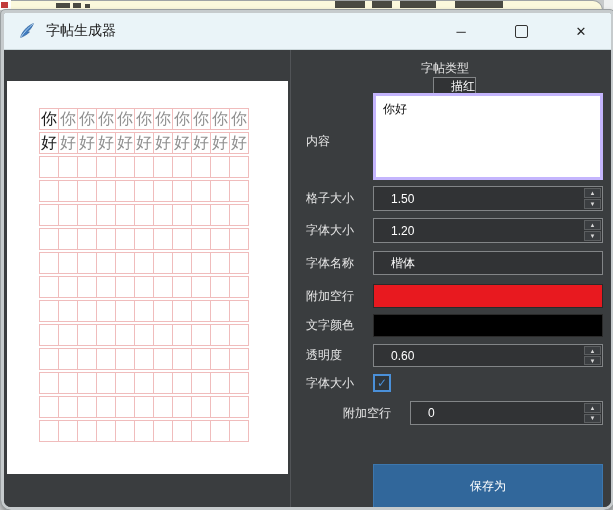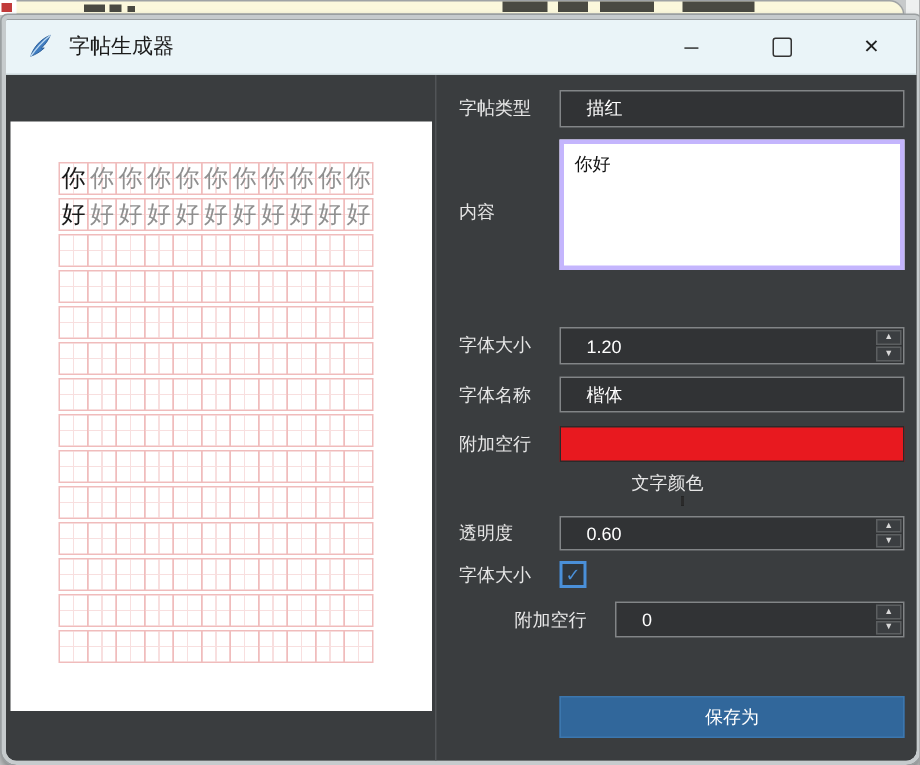--- a/index.html
+++ b/index.html
@@ -327,34 +327,48 @@
               <div class="gcell"></div>
               <div class="gcell"></div>
               <div class="gcell"></div>
               <div class="gcell"></div>
             </div>
           </div>
       </div>
 
       <div class="panel">
 
-        <div class="frow" style="top:10px;height:25px;">
+        <div class="frow" style="top:10px;height:25px;flex-direction:column;">
           <span class="flabel">字帖类型</span>
           <div class="field">
             <span>描红</span>
           </div>
         </div>
 
         <div class="frow row-content" style="top:43px;height:87px;">
           <span class="flabel">内容</span>
           <div class="textarea">
             <span>你好</span>
           </div>
         </div>
 
+        <div class="frow" style="top:136px;height:25px;">
+          <span class="flabel">格子大小</span>
+          <div class="field">
+            <span>1.50</span>
+            <div class="spin-btns">
+              <div class="sbtn">
+                  <span>▲</span>
+                </div>
+              <div class="sbtn">
+                  <span>▼</span>
+                </div>
+            </div>
+          </div>
+        </div>
 
         <div class="frow" style="top:168px;height:25px;">
           <span class="flabel">字体大小</span>
           <div class="field">
             <span>1.20</span>
             <div class="spin-btns">
               <div class="sbtn">
                   <span>▲</span>
                 </div>
               <div class="sbtn">
@@ -369,21 +383,21 @@
           <div class="field">
             <span>楷体</span>
           </div>
         </div>
 
         <div class="frow" style="top:234px;height:24px;">
           <span class="flabel">附加空行</span>
           <div class="swatch" style="background: rgb(232, 25, 31);"></div>
         </div>
 
-        <div class="frow" style="top:264px;height:23px;flex-direction:column;">
+        <div class="frow" style="top:264px;height:23px;">
           <span class="flabel">文字颜色</span>
           <div class="swatch" style="background: rgb(0, 0, 0);"></div>
         </div>
 
         <div class="frow" style="top:294px;height:23px;">
           <span class="flabel">透明度</span>
           <div class="field">
             <span>0.60</span>
             <div class="spin-btns">
               <div class="sbtn">
@@ -412,21 +426,21 @@
                   <span>▲</span>
                 </div>
               <div class="sbtn">
                   <span>▼</span>
                 </div>
             </div>
           </div>
         </div>
 
 
-        <div class="frow" style="top:415px;height:26px;">
+        <div class="frow" style="top:415px;height:42px;">
           <span class="flabel"></span>
           <div class="save" style="background: rgb(49, 103, 155);">
             <span>保存为</span>
           </div>
         </div>
 
       </div>
     </div>
   </div>
 </div>

